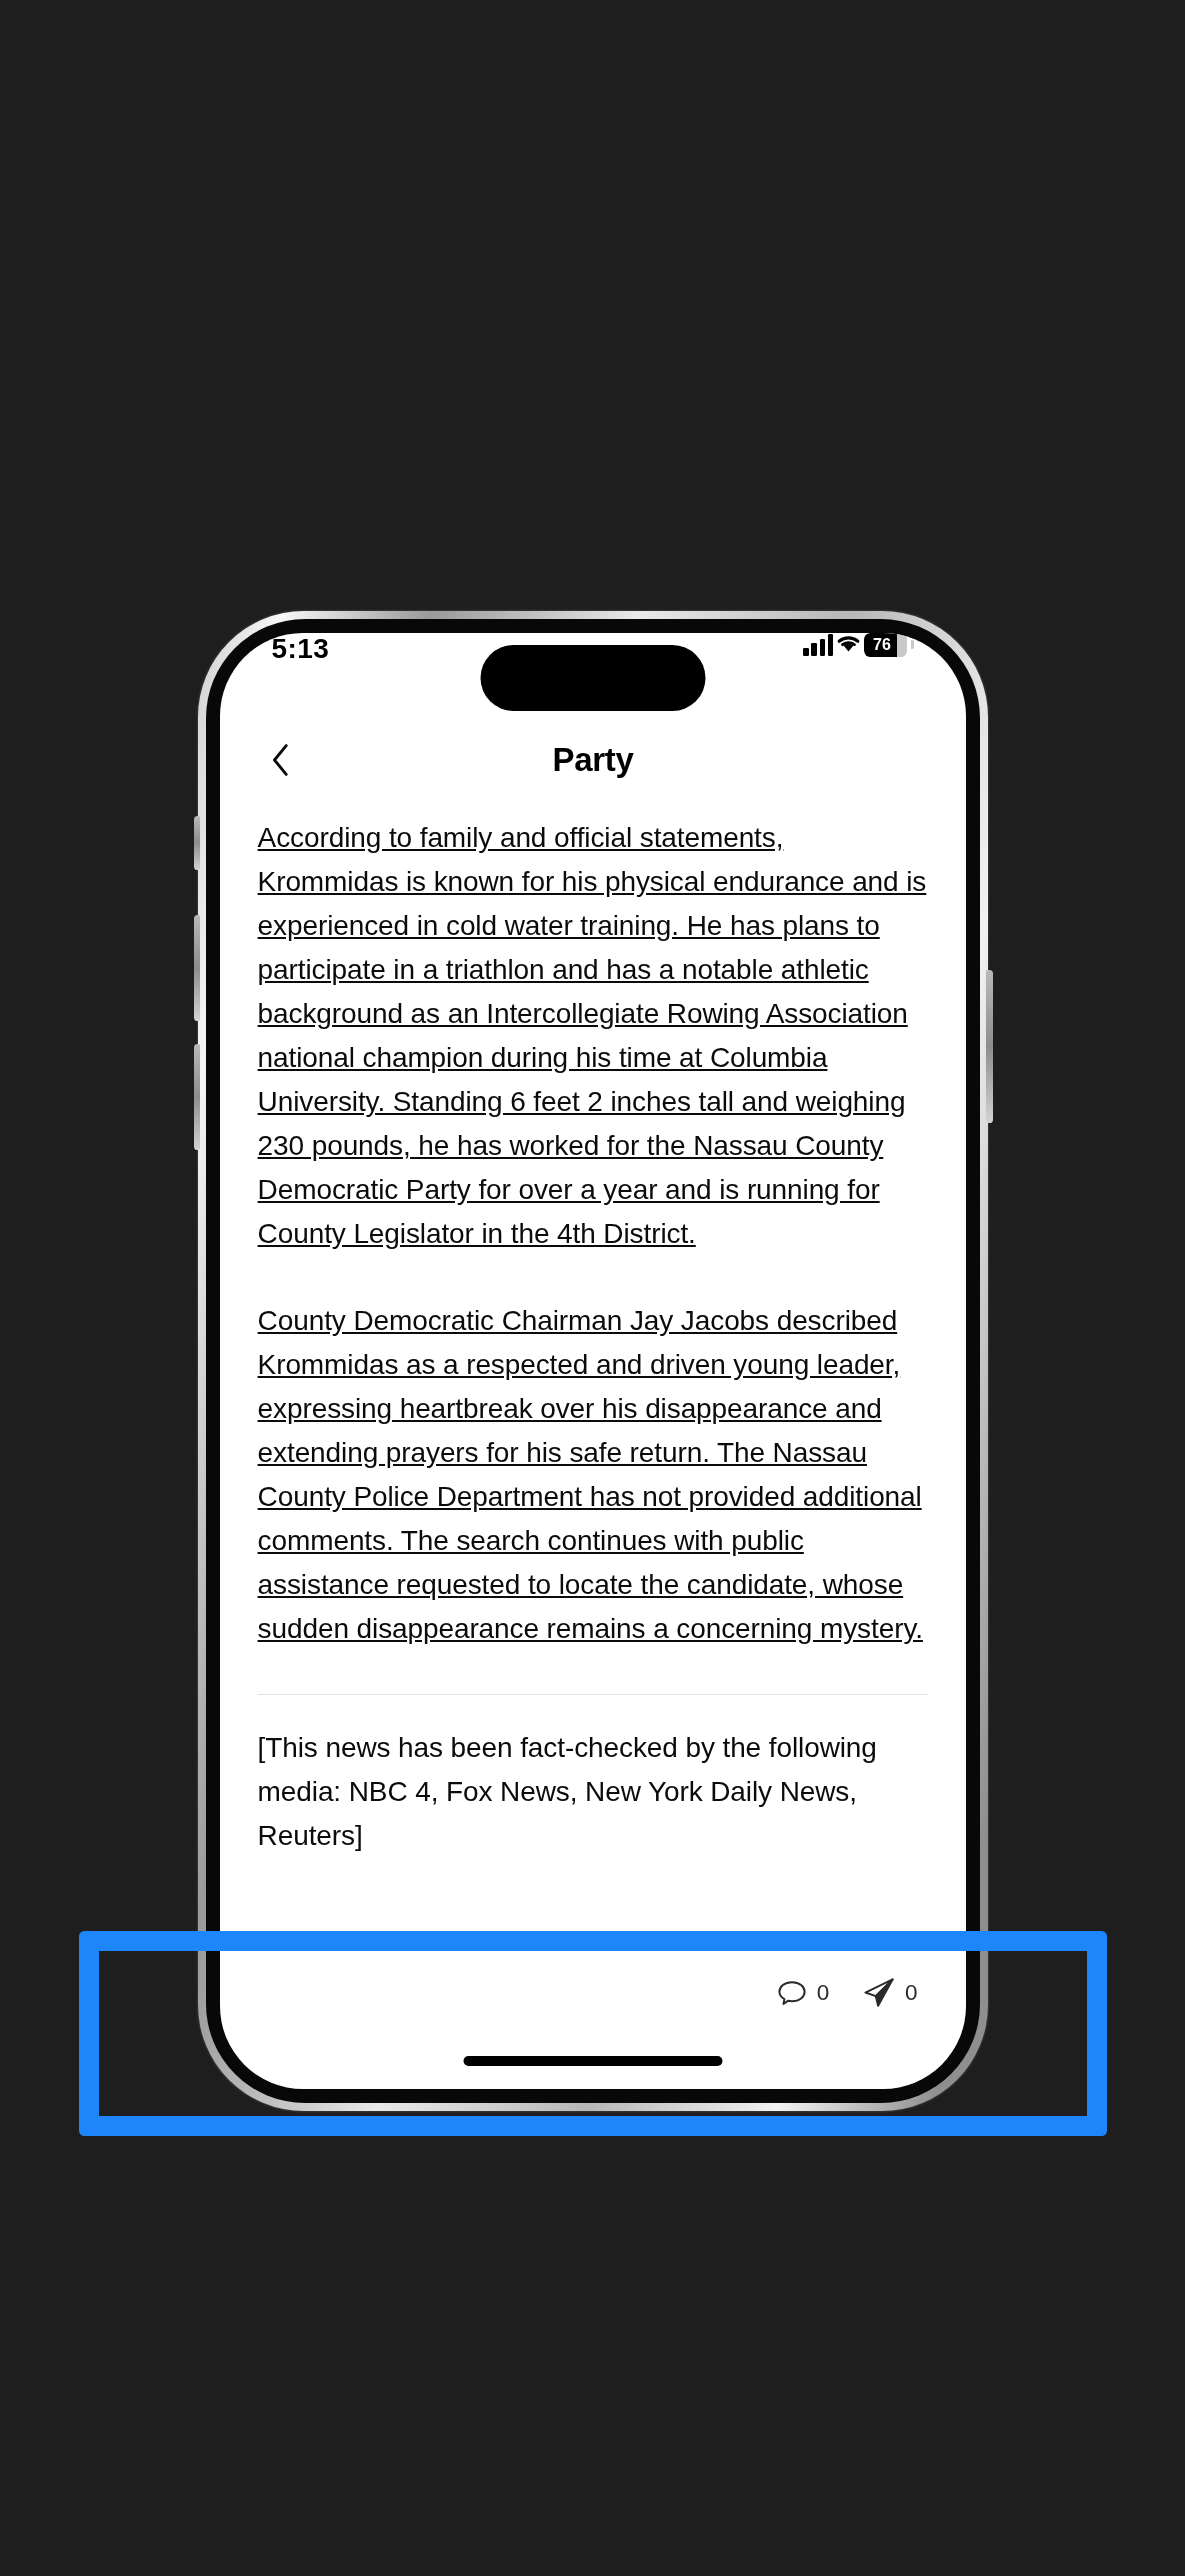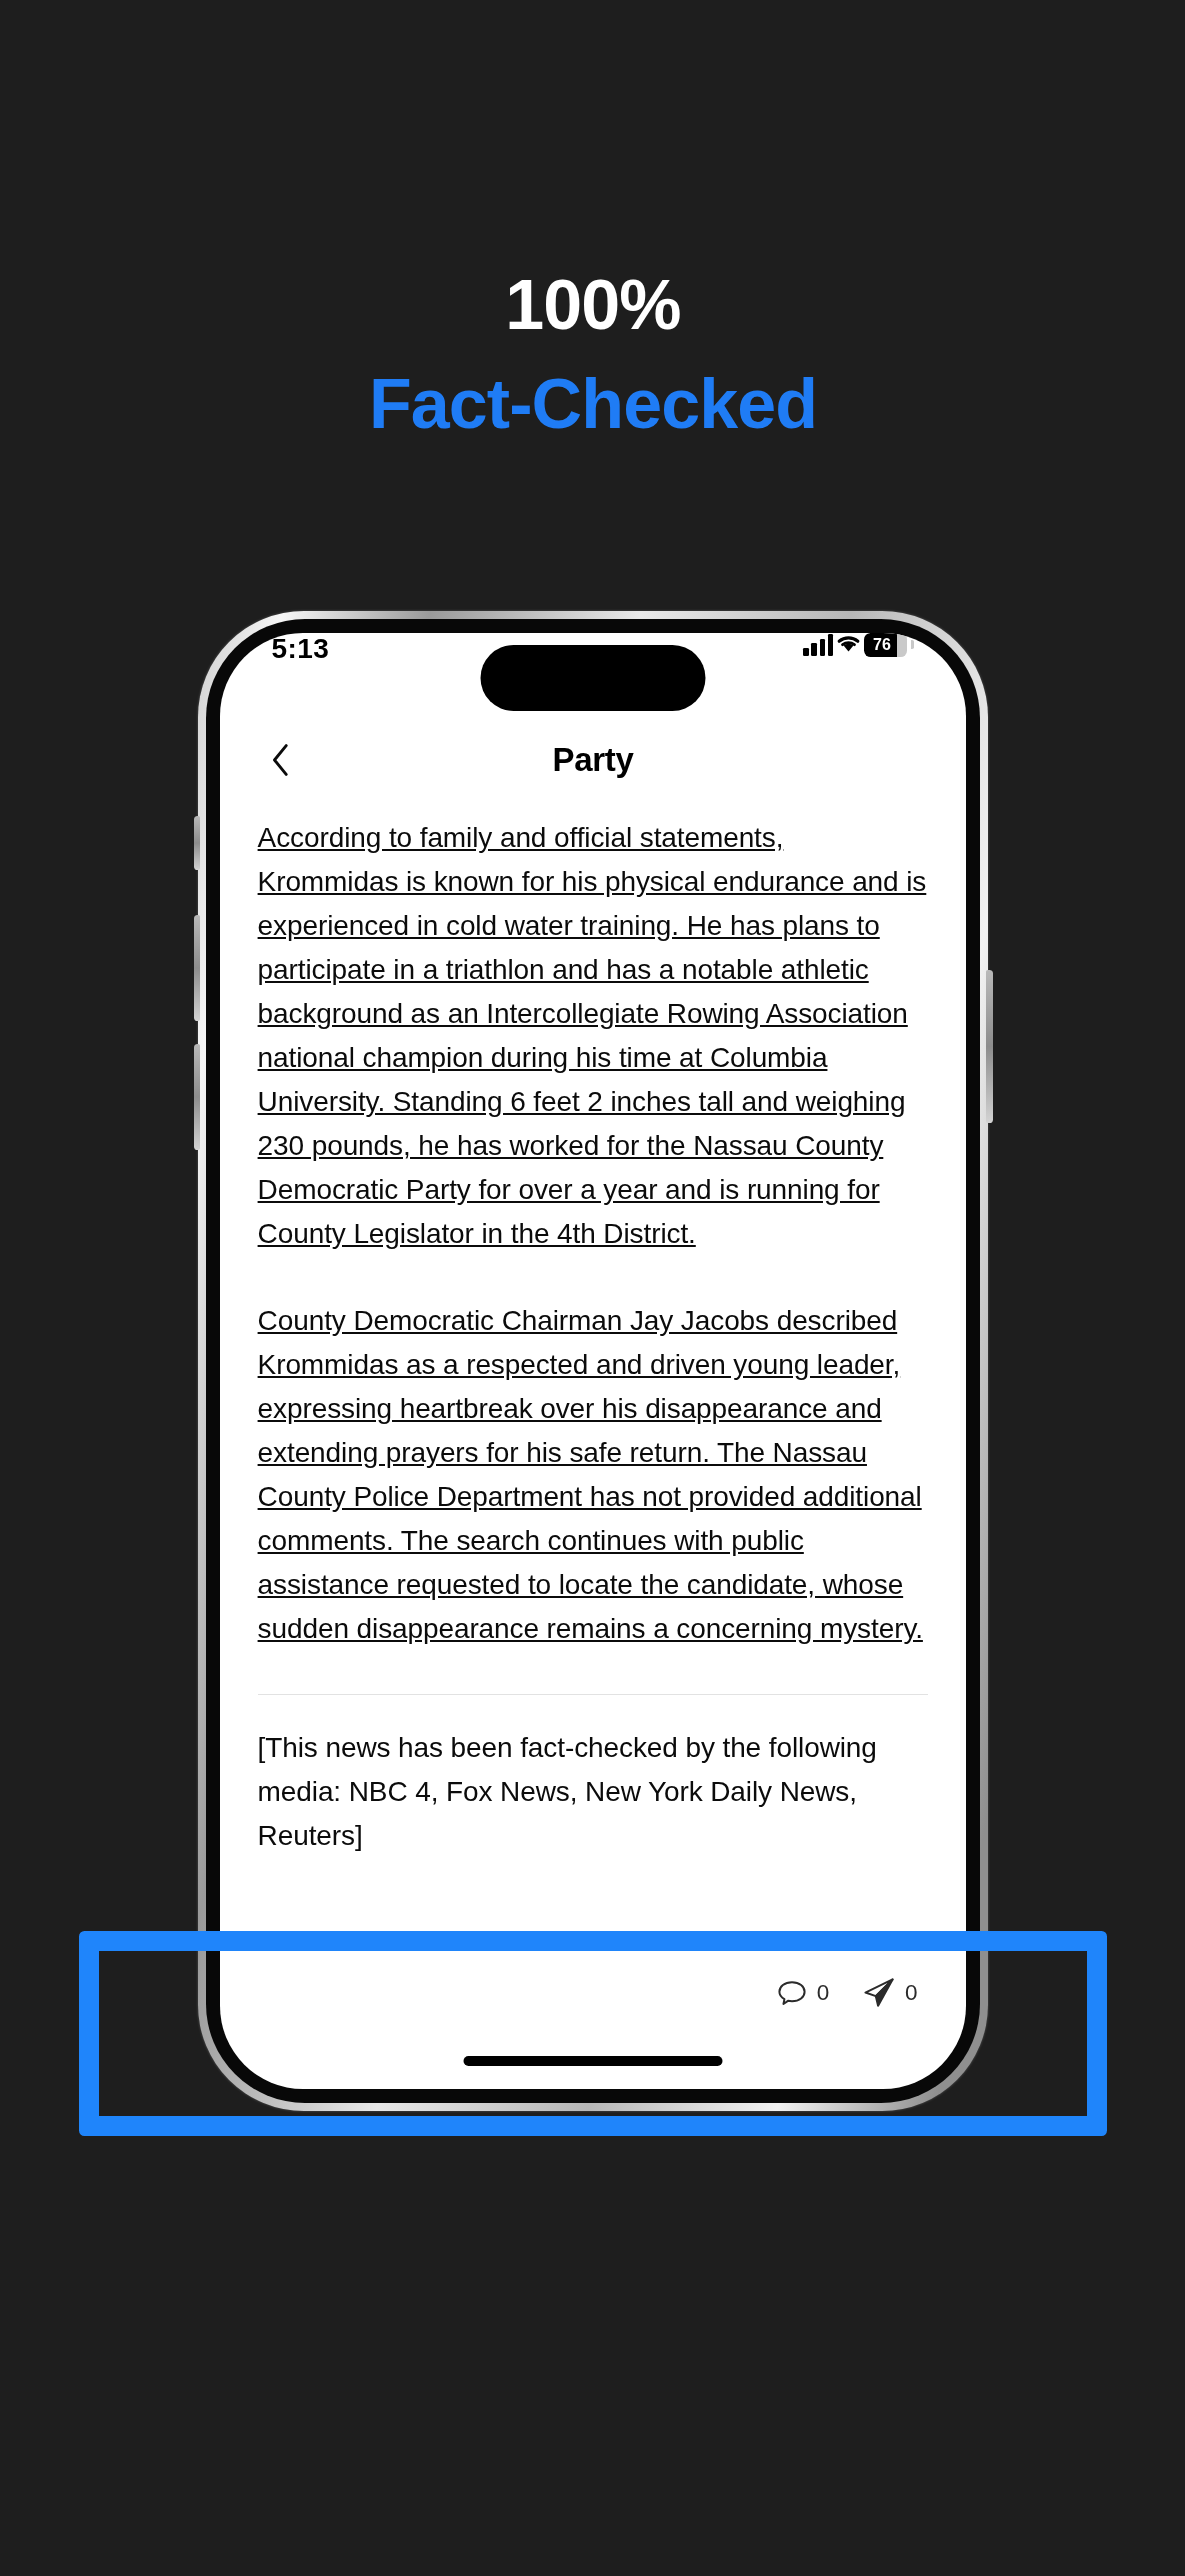--- a/index.html
+++ b/index.html
@@ -267,24 +267,20 @@
     border-radius: 5.4px;
     pointer-events: none;
     z-index: 30;
   }
 </style>
 </head>
 <body>
 
 <div class="page">
 
-  <div class="promo">
-    <span class="promo-line1">100%</span>
-    <span class="promo-line2">Fact-Checked</span>
-  </div>
 
   <div class="device">
     <div class="device-rim"></div>
     <div class="btn-side btn-silent"></div>
     <div class="btn-side btn-volup"></div>
     <div class="btn-side btn-voldn"></div>
     <div class="btn-power"></div>
     <div class="device-bezel"></div>
 
     <div class="screen">

